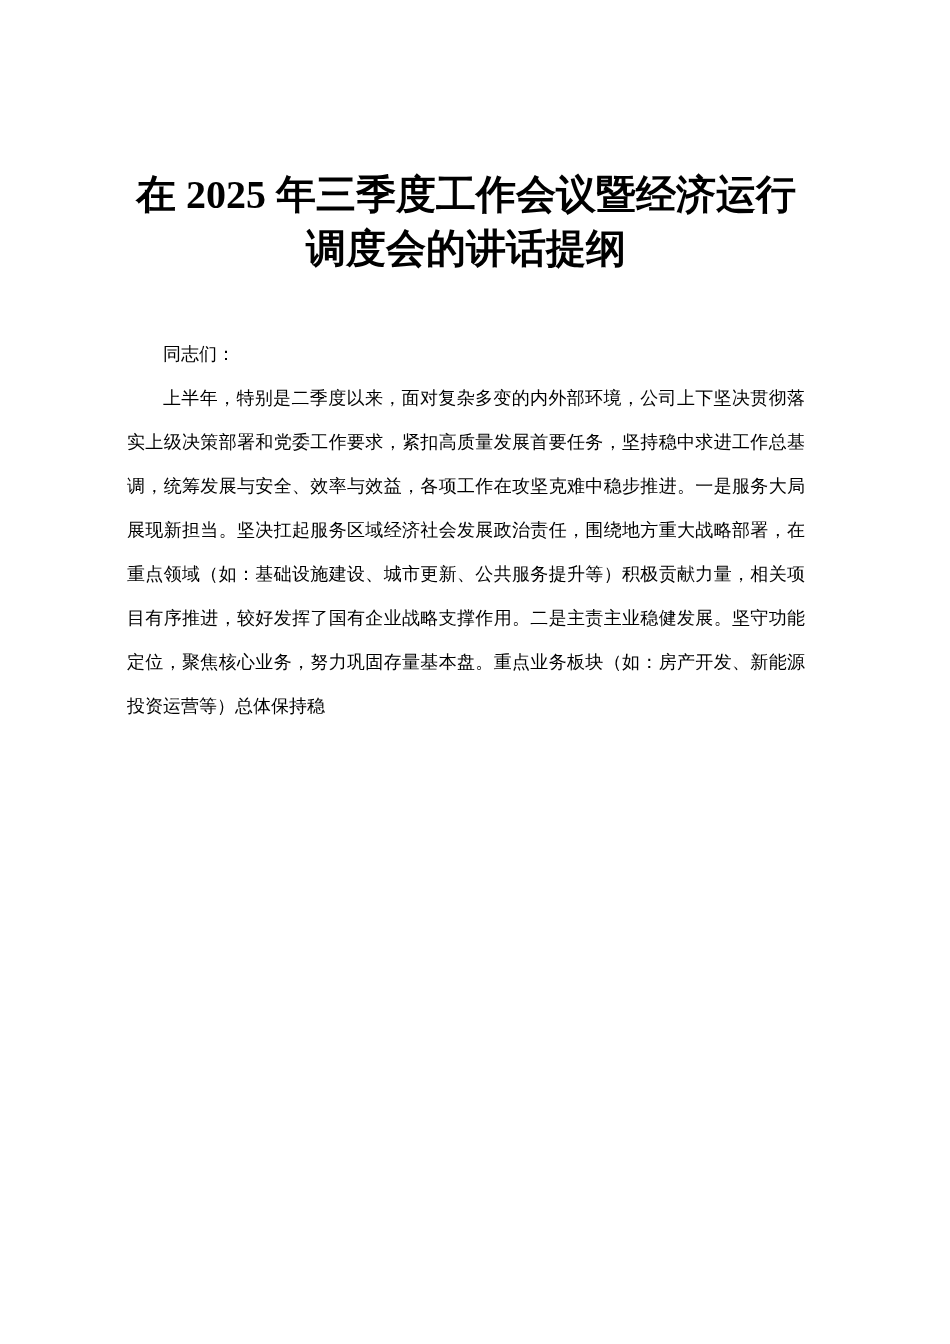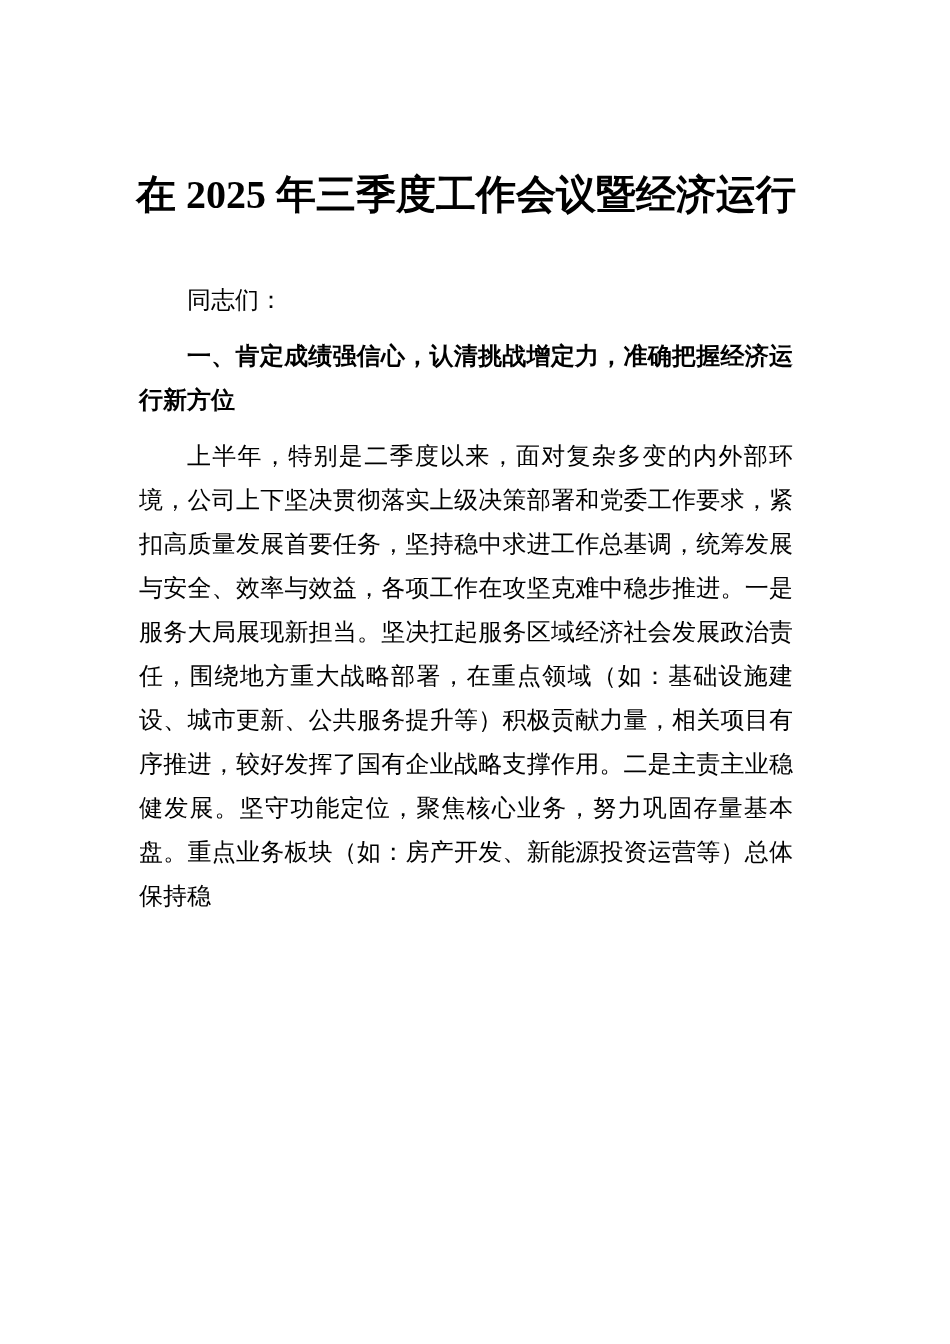--- a/index.html
+++ b/index.html
@@ -25,45 +25,45 @@
     font-size: 40px;
     line-height: 54px;
     text-align: center;
     color: #000000;
   }
   .title-line {
     display: block;
     white-space: nowrap;
   }
   .para {
-    margin: 12px;
+    margin: 0;
     font-family: "Liberation Serif", "DejaVu Serif", serif;
     font-weight: normal;
-    font-size: 24px;
+    font-size: 18px;
     line-height: 44px;
     text-align: justify;
     text-indent: 2em;
     color: #000000;
     word-break: normal;
     overflow-wrap: break-word;
   }
   .para.heading {
     font-family: "Liberation Sans", "DejaVu Sans", sans-serif;
     font-weight: bold;
   }
 </style>
 </head>
 <body>
 
 <div class="page">
 
   <h1 class="doc-title">
     <span class="title-line">在 2025 年三季度工作会议暨经济运行</span>
+    <span class="title-line">调度会的讲话提纲</span>
   </h1>
 
   <p class="para">同志们：</p>
 
 
-  <p class="para heading">一、肯定成绩强信心，认清挑战增定力，准确把握经济运行新方位</p>
 
   <p class="para">上半年，特别是二季度以来，面对复杂多变的内外部环境，公司上下坚决贯彻落实上级决策部署和党委工作要求，紧扣高质量发展首要任务，坚持稳中求进工作总基调，统筹发展与安全、效率与效益，各项工作在攻坚克难中稳步推进。一是服务大局展现新担当。坚决扛起服务区域经济社会发展政治责任，围绕地方重大战略部署，在重点领域（如：基础设施建设、城市更新、公共服务提升等）积极贡献力量，相关项目有序推进，较好发挥了国有企业战略支撑作用。二是主责主业稳健发展。坚守功能定位，聚焦核心业务，努力巩固存量基本盘。重点业务板块（如：房产开发、新能源投资运营等）总体保持稳</p>
 
 </div>
 
 </body></html>

